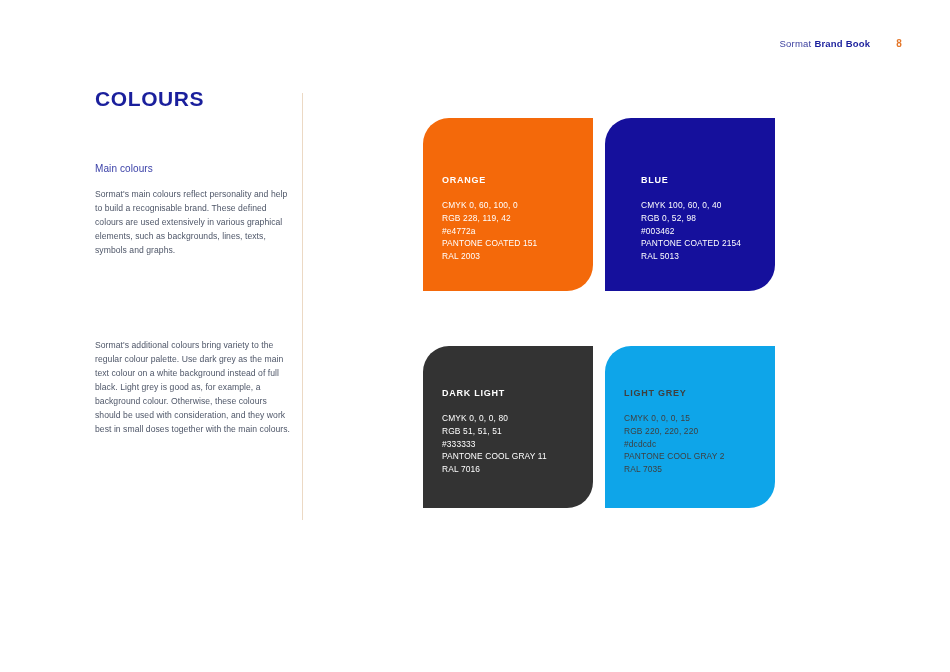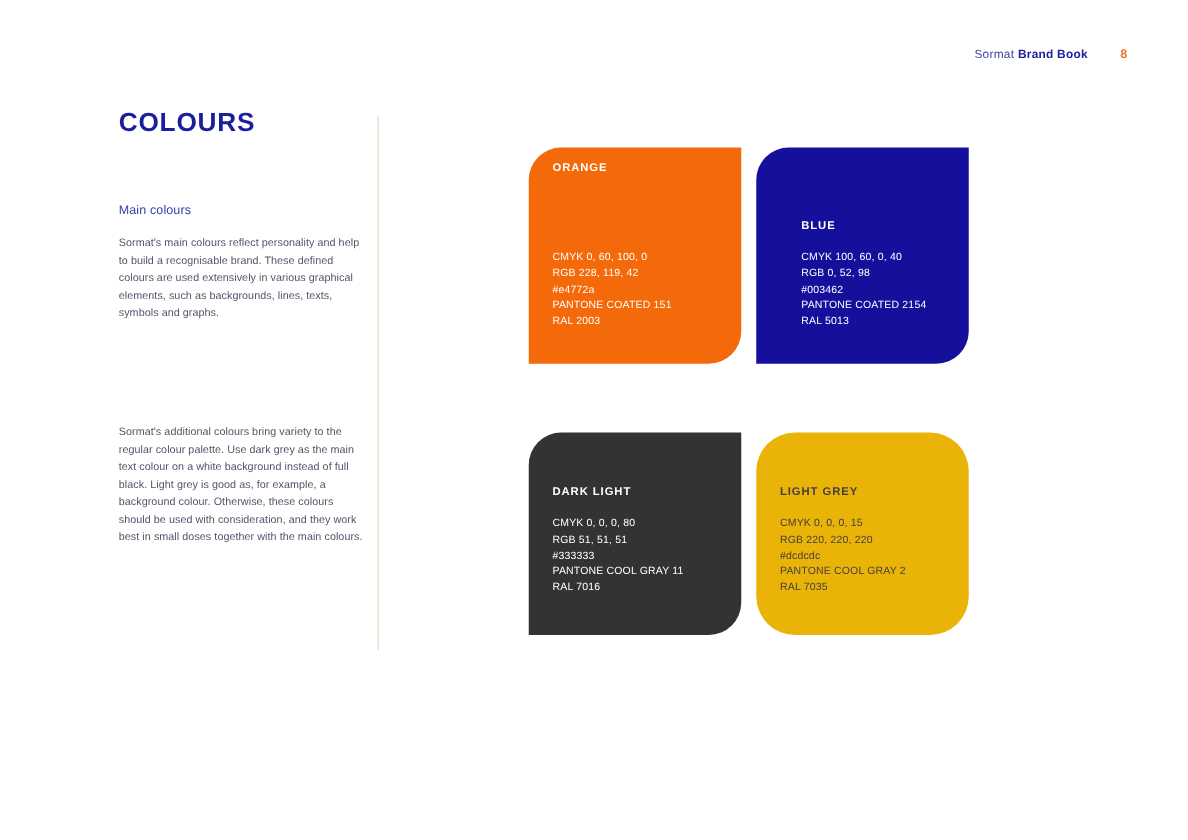--- a/index.html
+++ b/index.html
@@ -152,21 +152,21 @@
     <p class="section-body">Sormat's additional colours bring variety to the regular colour palette. Use dark grey as the main text colour on a white background instead of full black. Light grey is good as, for example, a background colour. Otherwise, these colours should be used with consideration, and they work best in small doses together with the main colours.</p>
   </div>
 </div>
 
 <div class="vrule"></div>
 
 <div class="swatch-grid">
 
   <div class="swatch-row row-top">
 
-    <div class="swatch" style="background: rgb(244, 105, 10); color: rgb(255, 255, 255); gap: 46px;">
+    <div class="swatch" style="background: rgb(244, 105, 10); color: rgb(255, 255, 255);">
       <div class="swatch-name">ORANGE</div>
       <div class="swatch-specs">
         <span class="spec-line">CMYK 0, 60, 100, 0</span>
         <span class="spec-line">RGB 228, 119, 42</span>
         <span class="spec-line">#e4772a</span>
         <span class="spec-line">PANTONE COATED 151</span>
         <span class="spec-line">RAL 2003</span>
       </div>
     </div>
 
@@ -189,21 +189,21 @@
       <div class="swatch-name">DARK LIGHT</div>
       <div class="swatch-specs">
         <span class="spec-line">CMYK 0, 0, 0, 80</span>
         <span class="spec-line">RGB 51, 51, 51</span>
         <span class="spec-line">#333333</span>
         <span class="spec-line">PANTONE COOL GRAY 11</span>
         <span class="spec-line">RAL 7016</span>
       </div>
     </div>
 
-    <div class="swatch" style="background: #eab308; color: rgb(63, 63, 63); border-radius: 31px;">
+    <div class="swatch" style="background: #0ea5e9; color: rgb(63, 63, 63);">
       <div class="swatch-name">LIGHT GREY</div>
       <div class="swatch-specs">
         <span class="spec-line">CMYK 0, 0, 0, 15</span>
         <span class="spec-line">RGB 220, 220, 220</span>
         <span class="spec-line">#dcdcdc</span>
         <span class="spec-line">PANTONE COOL GRAY 2</span>
         <span class="spec-line">RAL 7035</span>
       </div>
     </div>
 

